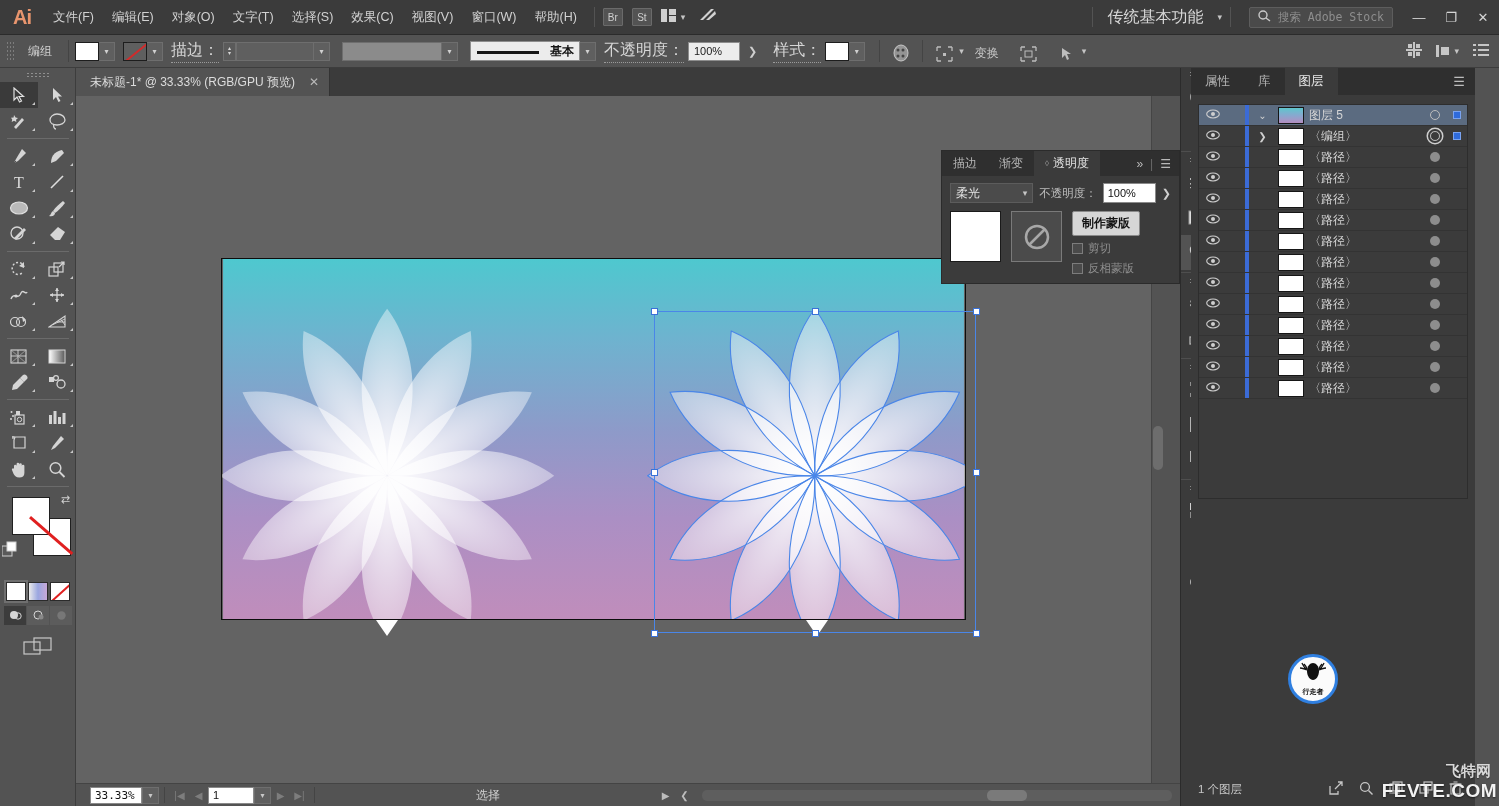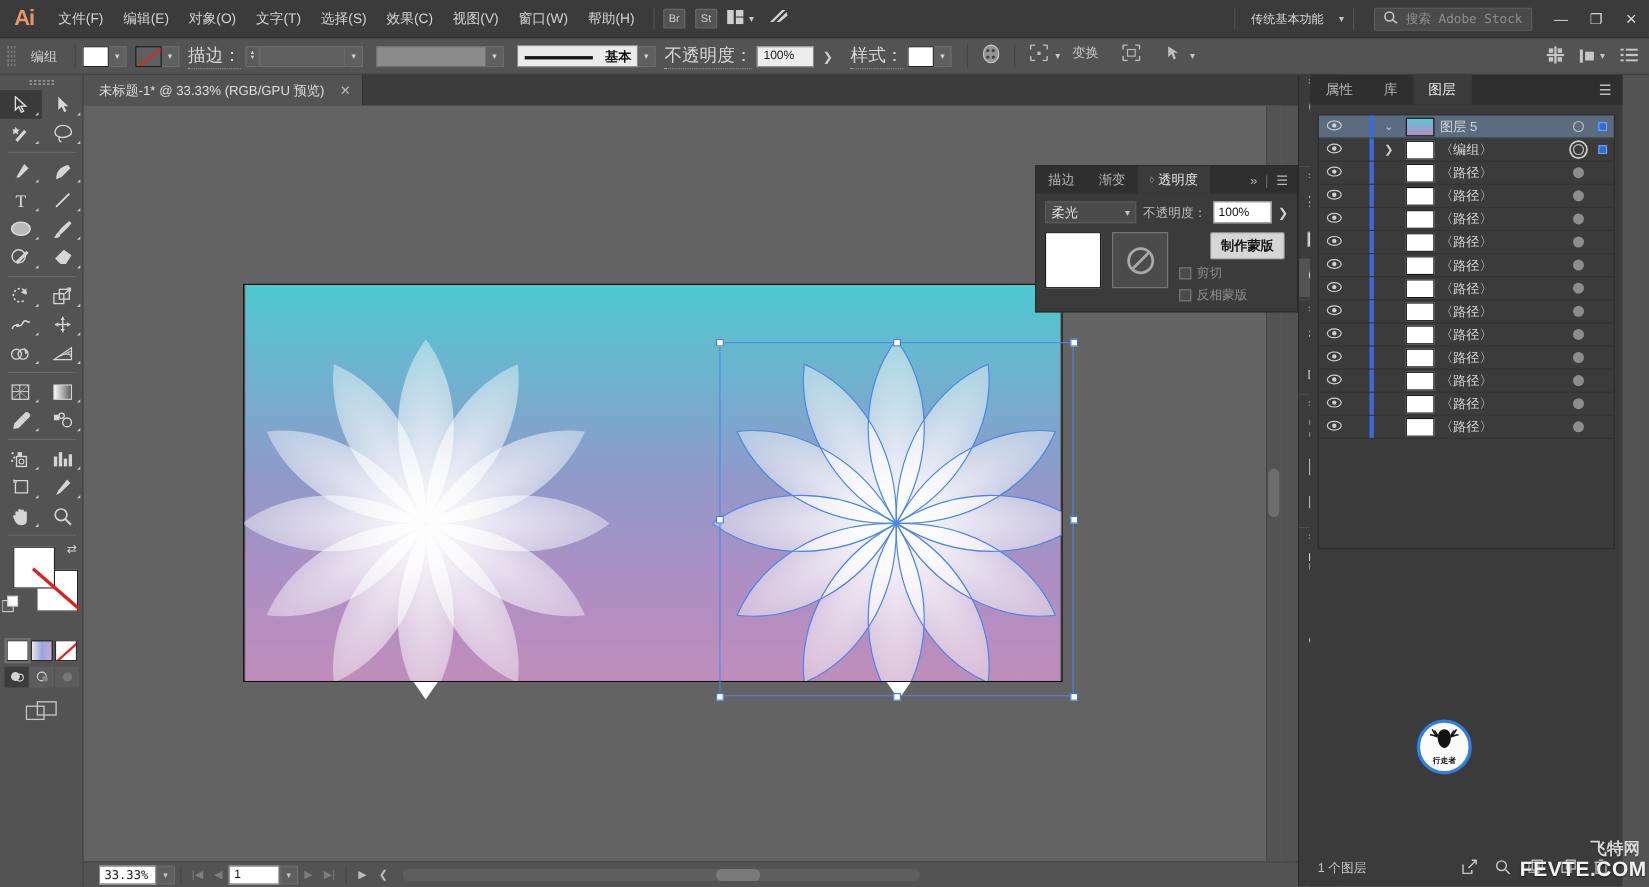--- a/index.html
+++ b/index.html
@@ -9,21 +9,21 @@
 
   
   .menubar { position:absolute; left:0; top:0; width:1499px; height:35px; background:#3b3b3b;
              display:flex; align-items:center; border-bottom:1px solid #2b2b2b; }
   .ai-logo { width:44px; text-align:center; font-size:20px; font-weight:bold; color:#e8956e; letter-spacing:-1px; }
   .menu-item { padding:0 9px; height:35px; line-height:35px; font-size:12.5px; color:#d2d2d2; white-space:nowrap; cursor:default; }
   .mb-sep { width:1px; height:20px; background:#535353; margin:0 8px; }
   .sq-btn { width:20px;height:18px;background:#535353;border:1px solid #6a6a6a;color:#cfcfcf;
             font-size:10px;text-align:center;line-height:17px;margin-right:9px;border-radius:1px; }
   .mb-right { margin-left:auto; display:flex; align-items:center; height:35px; }
-  .workspace { font-size:11px; color:#d8d8d8; padding:0 6px; }
+  .workspace { font-size:16px; color:#d8d8d8; padding:0 6px; }
   .searchbox { display:flex;align-items:center; height:21px; background:#4a4a4a; border:1px solid #5d5d5d;
                border-radius:2px; padding:0 8px; margin:0 10px; }
   .searchbox .ph { color:#8e8e8e; font-size:11.5px; margin-left:6px; font-family:"DejaVu Sans Mono",monospace; }
   .winbtn { width:32px; height:35px; text-align:center; line-height:35px; color:#d5d5d5; font-size:13px; }
   .caret { font-size:9px; color:#c5c5c5; }
 
   
   .controlbar { position:absolute; left:0; top:35px; width:1499px; height:33px; background:#535353;
                 display:flex; align-items:center; border-bottom:1px solid #3d3d3d; }
   .grip { width:8px; height:20px; margin:0 4px 0 6px;
@@ -39,21 +39,21 @@
   .ulabel { font-size:16px;color:#d6d6d6; border-bottom:1px dotted #9a9a9a; margin:0 4px 0 8px; padding-bottom:1px;}
   .stepper { width:13px;height:19px;background:#5a5a5a;border:1px solid #6e6e6e;display:flex;flex-direction:column;
              align-items:center;justify-content:center;font-size:6px;line-height:5px;color:#d5d5d5;}
   .field { height:19px;background:#5f5f5f;border:1px solid #6e6e6e;display:flex;align-items:center;
            padding:0 5px;font-size:11px;color:#e8e8e8; }
   .field.lt { background:#ededed;color:#1a1a1a;border:1px solid #8d8d8d; }
   .gradbar { width:100px;height:19px;background:#8b8b8b;border:1px solid #6e6e6e; }
   .strokepick { width:110px;height:20px;background:#ececec;border:1px solid #8d8d8d;display:flex;align-items:center;
                 justify-content:flex-end;padding-right:5px;position:relative;color:#111;font-size:12px;font-weight:bold;}
   .strokepick:before { content:""; position:absolute;left:6px;top:9px;width:62px;height:3px;background:#161616;}
-  .cb-icon { width:22px;height:22px;margin:0 4px;opacity:.92;display:flex;align-items:flex-start;justify-content:center; }
+  .cb-icon { width:22px;height:22px;margin:0 4px;opacity:.92;display:flex;align-items:flex-end;justify-content:center; }
 
   
   .toolbar { position:absolute; left:0; top:68px; width:76px; height:738px; background:#535353; border-right:1px solid #3d3d3d; }
   .tb-grip { height:14px; display:flex;align-items:center;justify-content:center; }
   .tb-grip i { display:block;width:24px;height:6px;
      background-image:radial-gradient(#8f8f8f 40%,transparent 41%); background-size:4px 3px; }
   .tgrid { display:flex; flex-wrap:wrap; width:76px; }
   .tool { width:38px;height:26px; display:flex;align-items:center;justify-content:center; position:relative; }
   .tool.sel { background:#3a3a3a; }
   .tool.corner:after { content:""; position:absolute;right:3px;bottom:3px;border-left:3px solid transparent;
@@ -103,21 +103,21 @@
   .tprow1 { display:flex; align-items:center; padding:7px 8px 4px 8px; gap:6px; }
   .blendsel { width:86px;height:20px;background:#4b4b4b;border:1px solid #5c5c5c;display:flex;align-items:center;
               justify-content:space-between;padding:0 5px;font-size:12px;color:#e2e2e2; }
   .opaclabel { font-size:11.5px;color:#bdbdbd;white-space:nowrap; }
   .opacfield { width:55px;height:20px;background:#fff;border:1px solid #8a8a8a;color:#111;font-size:11px;
                display:flex;align-items:center;padding-left:4px; }
   .tprow2 { display:flex; padding:4px 8px 0 8px; gap:10px; }
   .thumbwhite { width:51px;height:51px;background:#fff;border:1px solid #1a1a1a; }
   .thumbnone { width:51px;height:51px;background:#4b4b4b;border:1px solid #7a7a7a;display:flex;align-items:center;justify-content:center; }
   .maskcol { display:flex;flex-direction:column;gap:5px; }
-  .maskbtn { background:#d6d6d6;color:#141414;font-size:12px;font-weight:bold;padding:3px 9px;border:1px solid #8a8a8a;border-radius:2px;margin-left:28px; }
+  .maskbtn { background:#d6d6d6;color:#141414;font-size:12px;font-weight:bold;padding:3px 9px;border:1px solid #8a8a8a;border-radius:2px; }
   .ckrow { display:flex;align-items:center;gap:5px;font-size:11.5px;color:#8d8d8d; }
   .ckbox { width:11px;height:11px;border:1px solid #7c7c7c;background:#4a4a4a; }
 
   
   .dock { position:absolute; left:1180px; top:68px; width:35px; height:738px; background:#3b3b3b; border-left:1px solid #2b2b2b; }
   .dgrip { height:11px;display:flex;align-items:center;justify-content:center; }
   .dgrip i{display:block;width:19px;height:5px;background-image:radial-gradient(#8a8a8a 40%,transparent 41%);background-size:3px 3px;}
   .dicon { width:35px;height:35px;display:flex;align-items:center;justify-content:center; }
   .dicon.on { background:#535353; }
   .ddiv { width:35px;height:1px;background:#4e4e4e;margin:2px 0; }
@@ -1107,20 +1107,21 @@
     <div class="zoomfield">33.33%</div>
     <div class="zdd">▾</div>
     <div class="sb-sep"></div>
     <div class="navbtn dim">|◀</div>
     <div class="navbtn dim">◀</div>
     <div class="pagefield">1</div>
     <div class="zdd">▾</div>
     <div class="navbtn dim">▶</div>
     <div class="navbtn dim">▶|</div>
     <div class="sb-sep"></div>
+    <div class="sb-status">选择</div>
     <div class="navbtn">▶</div>
     <div class="navbtn">❮</div>
     <div style="width:470px;height:11px;background:#5e5e5e;border-radius:5px;margin:0 8px;position:relative;">
       <div style="position:absolute;left:285px;top:0;width:40px;height:11px;background:#7a7a7a;border-radius:5px;"></div>
     </div>
   </div>
 
   <div class="badge">
     <svg width="30" height="24" viewBox="0 0 30 24">
       <path d="M9 9 C9 4 12 1 15 1 C18 1 21 4 21 9 C21 14 18 18 15 18 C12 18 9 14 9 9 Z" fill="#111"></path>

